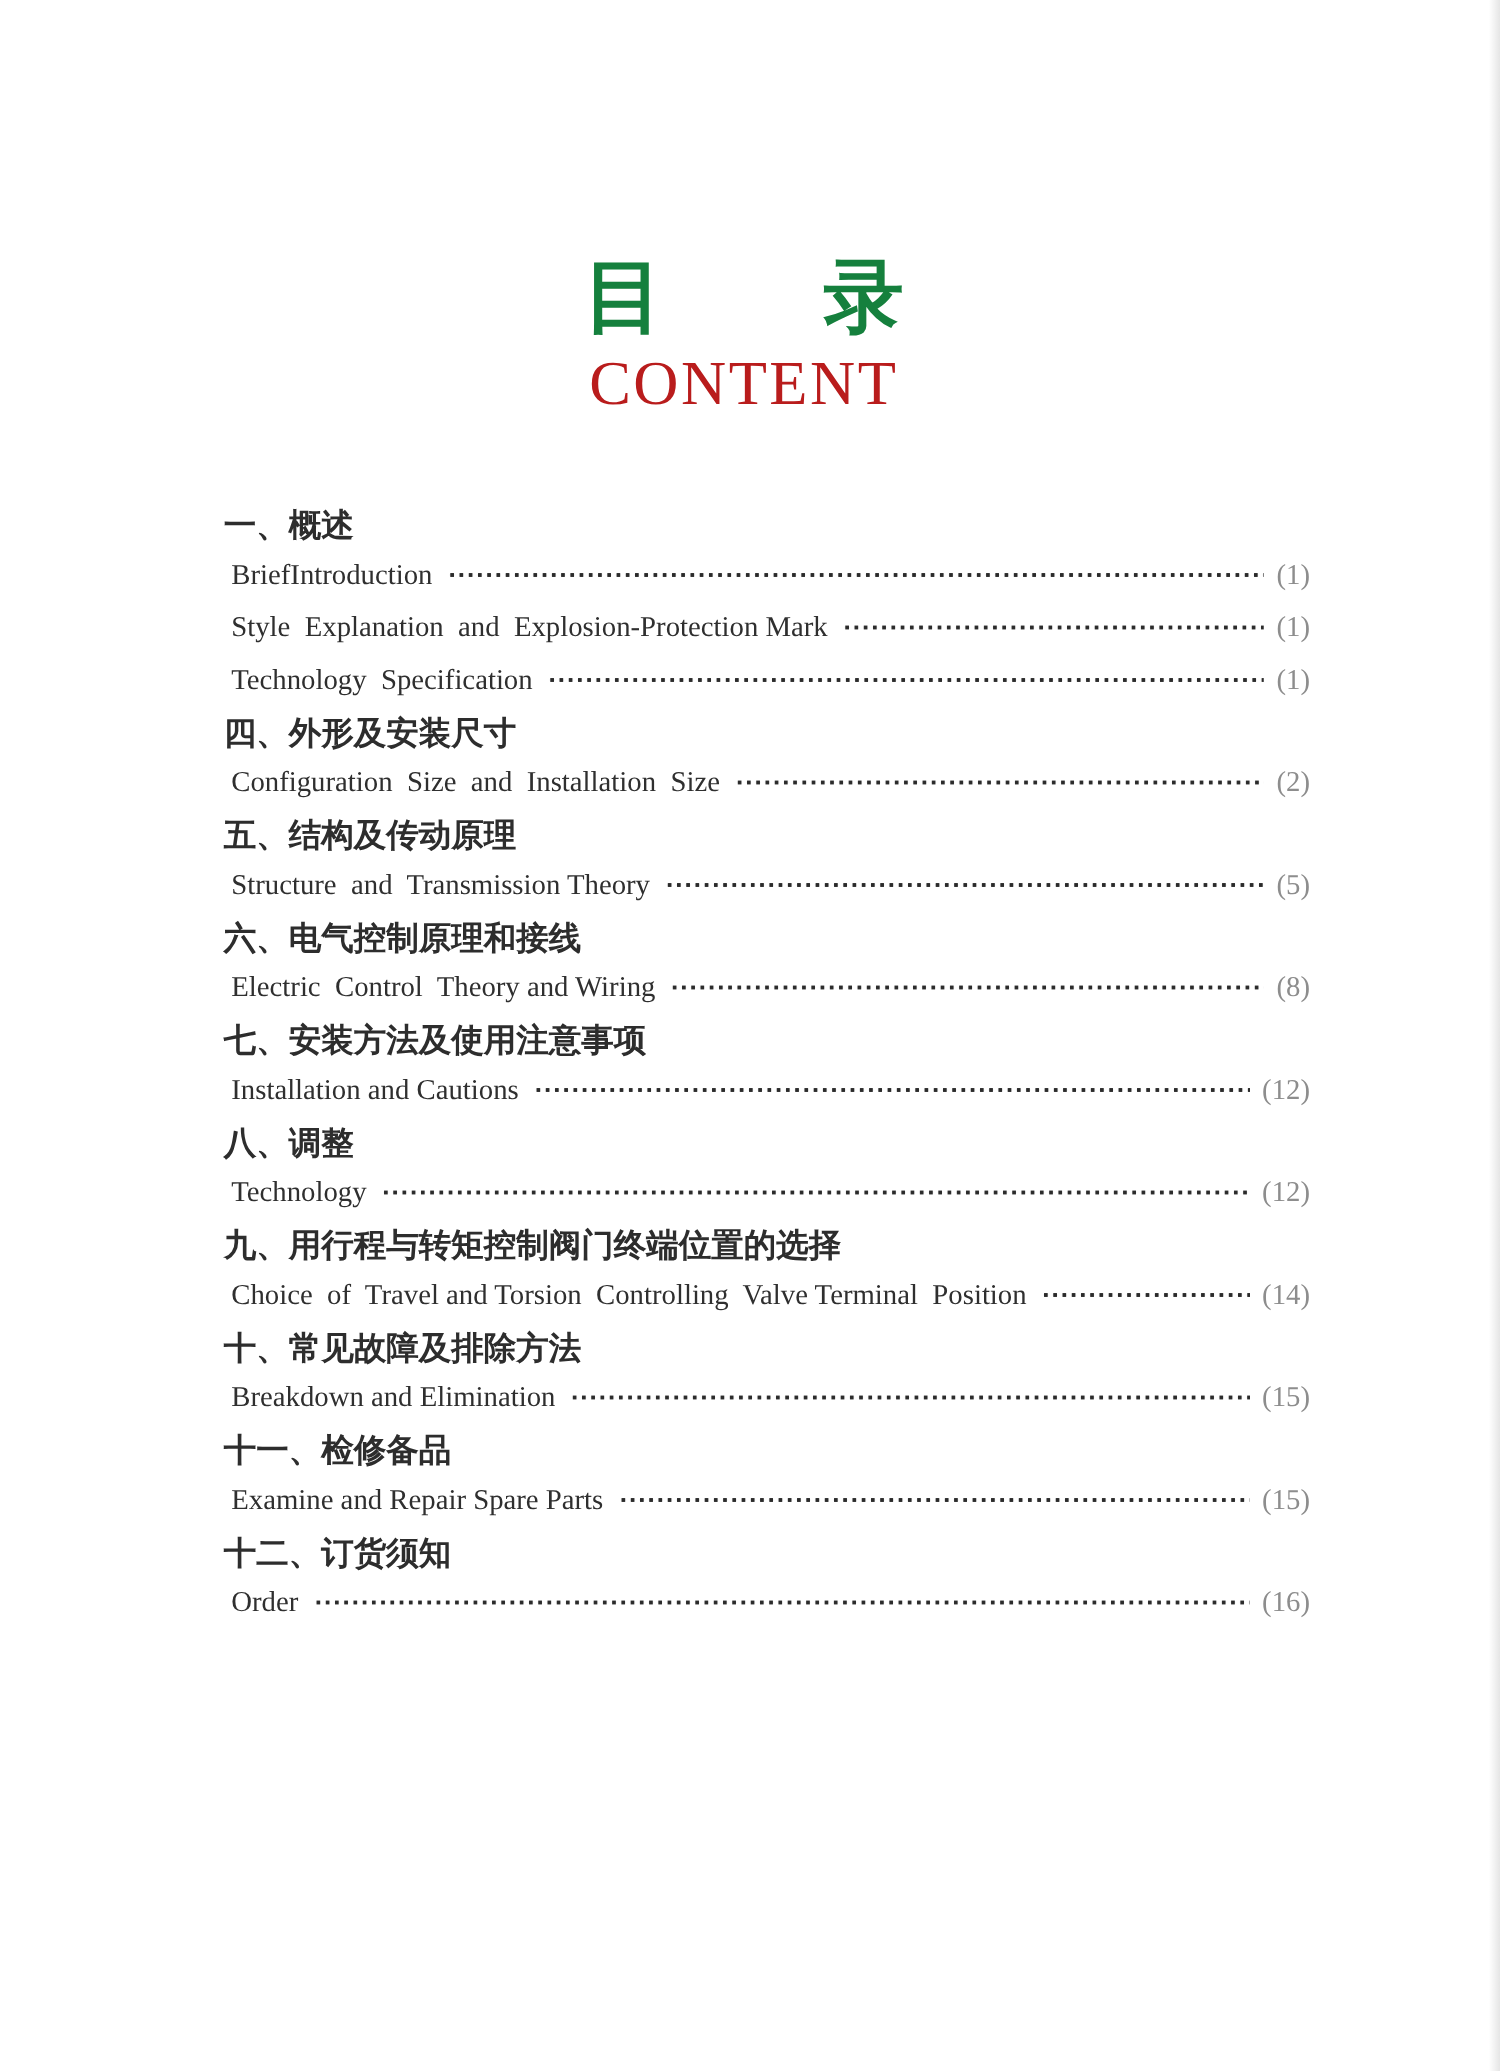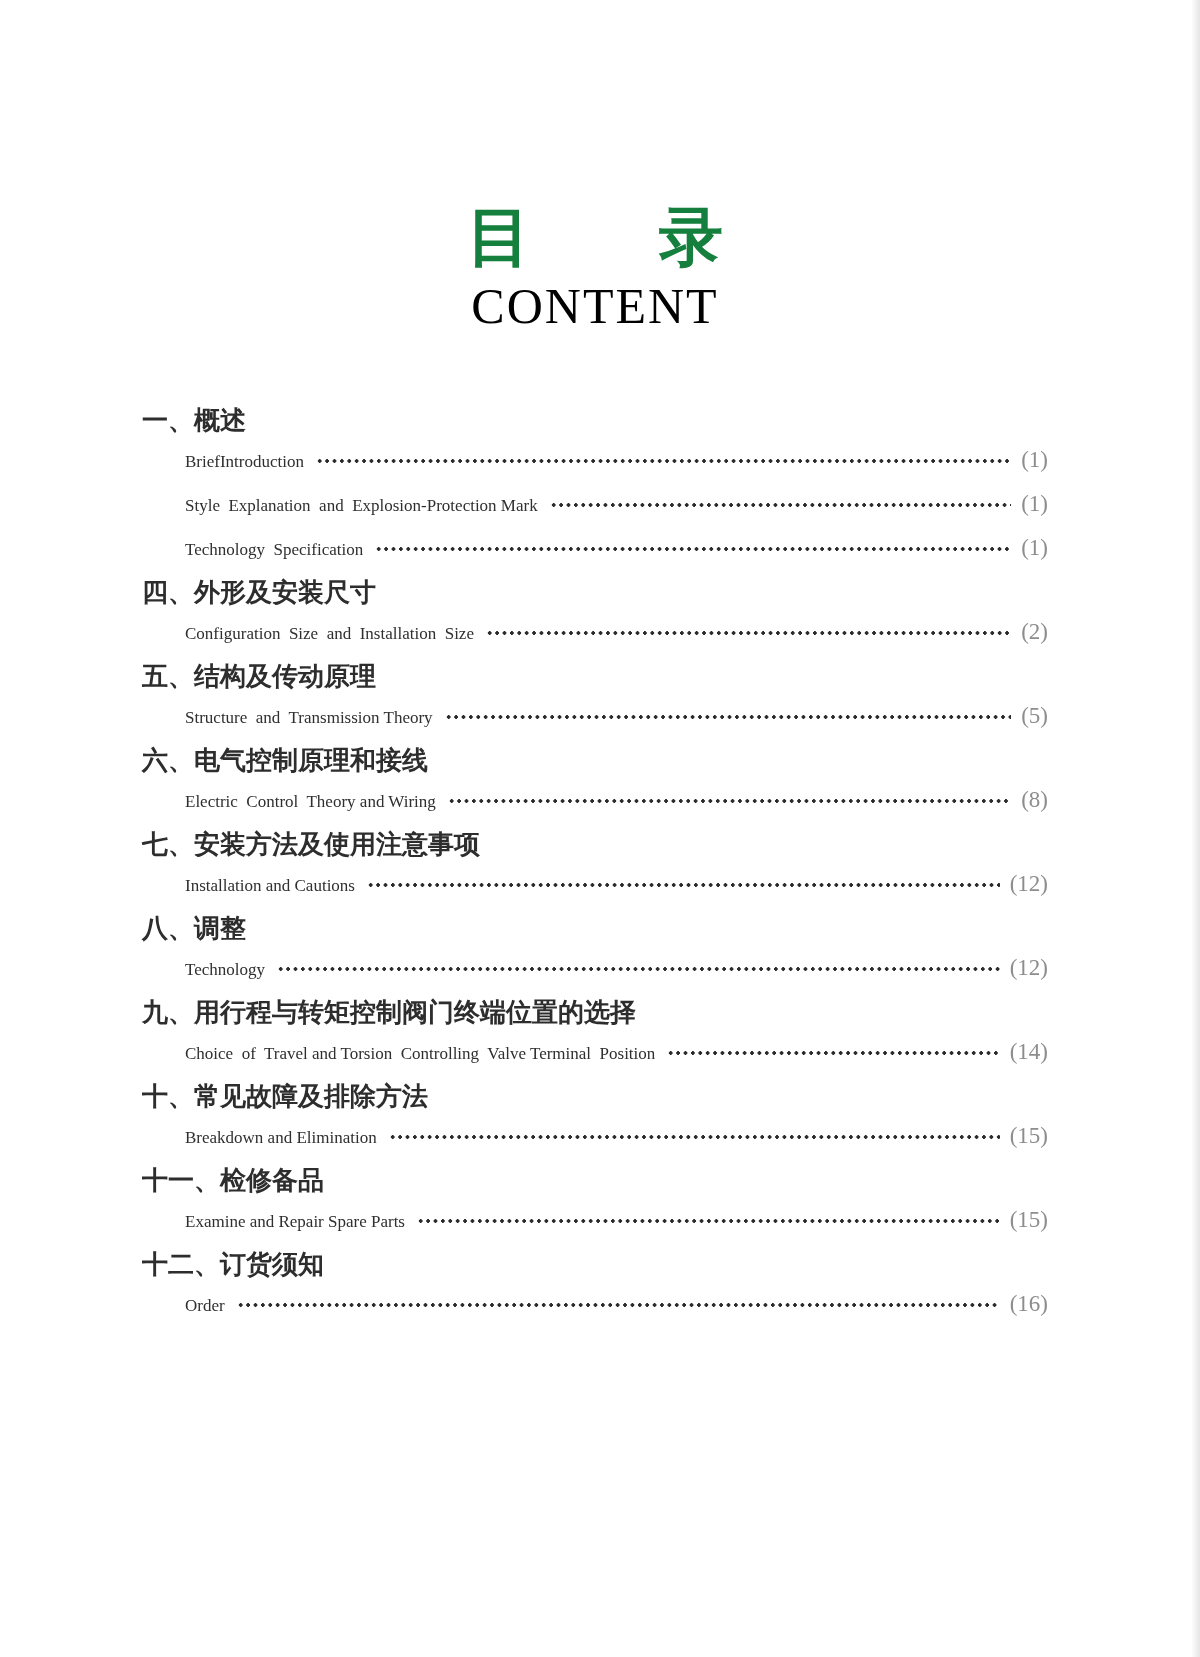--- a/index.html
+++ b/index.html
@@ -44,45 +44,46 @@
     color: #15803d;
     white-space: pre;
   }
   .title-en {
     margin: 2px 0 0 0;
     font-family: "Liberation Serif", serif;
     font-size: 50px;
     line-height: 56px;
     font-weight: 500;
     letter-spacing: 2px;
-    color: #000000;
+    color: #b91c1c;
   }
   .toc-list {
     margin-top: 66px;
   }
   .entry {
     margin-bottom: 2px;
   }
   .entry-heading {
     font-family: "Liberation Sans", sans-serif;
     font-size: 26px;
     font-weight: 700;
     line-height: 40px;
     color: #2d2d2d;
     white-space: pre;
+    margin-left: 37px;
   }
   .entry-line {
     display: flex;
     align-items: baseline;
     margin-left: 43px;
     line-height: 40px;
   }
   .entry-title-en {
     font-family: "Liberation Serif", serif;
-    font-size: 17px;
+    font-size: 23px;
     color: #2f2f2f;
     white-space: pre;
     flex: 0 0 auto;
   }
   .leader {
     flex: 1 1 auto;
     align-self: center;
     height: 14px;
     margin: 0 10px 0 12px;
     background-image: radial-gradient(circle, var(--dot-color, #2b2b2b) 1.6px, transparent 1.9px);

